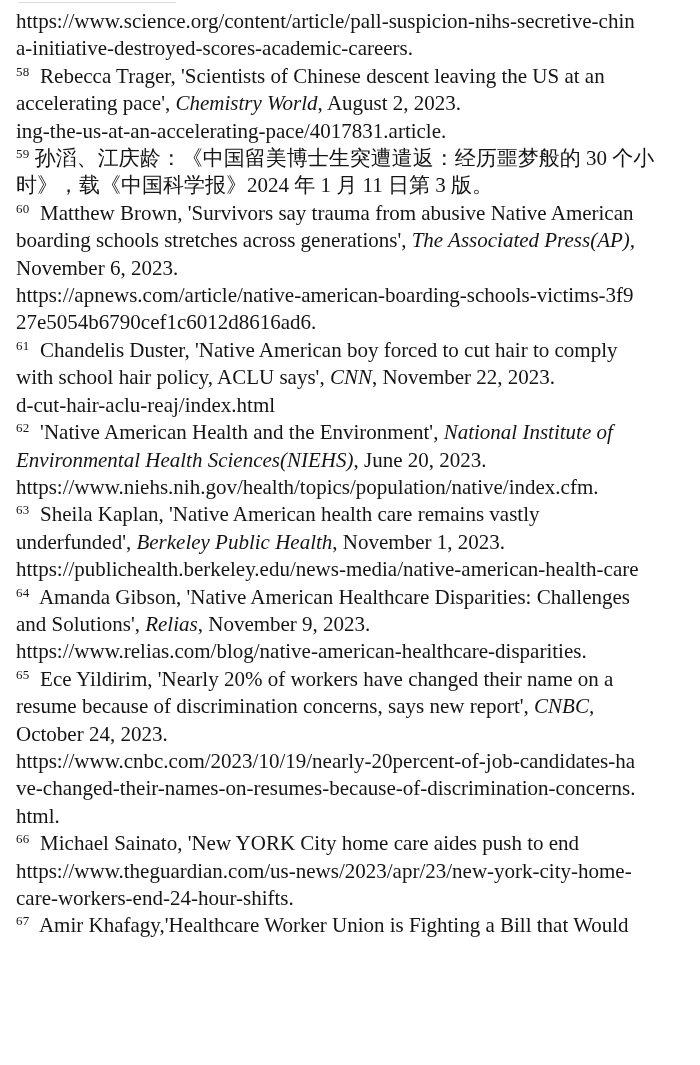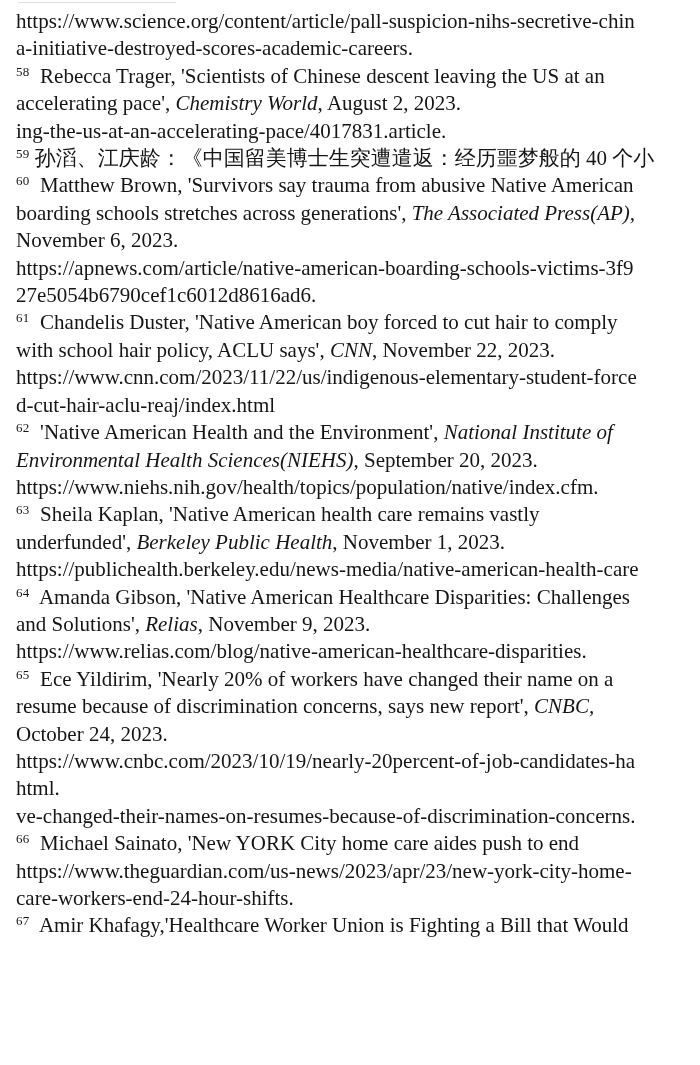--- a/index.html
+++ b/index.html
@@ -54,43 +54,43 @@
 <body style="background: rgb(255, 255, 255);">
 
 <div class="page">
   <div class="crop-rule" style="background: rgb(220, 220, 220);"></div>
   <div class="text-block" style="color: rgb(21, 21, 21);">
       <div class="line"><span>https://www.science.org/content/article/pall-suspicion-nihs-secretive-chin</span></div>
       <div class="line"><span>a-initiative-destroyed-scores-academic-careers.</span></div>
       <div class="line"><span class="sup">58</span><span>  Rebecca Trager, 'Scientists of Chinese descent leaving the US at an</span></div>
       <div class="line"><span>accelerating pace', </span><span class="i">Chemistry World</span><span>, August 2, 2023.</span></div>
       <div class="line"><span>ing-the-us-at-an-accelerating-pace/4017831.article.</span></div>
-      <div class="line"><span class="sup">59</span><span> 孙滔、江庆龄：《中国留美博士生突遭遣返：经历噩梦般的 40 个小</span></div>
+      <div class="line"><span class="sup">59</span><span> 孙滔、江庆龄：《中国留美博士生突遭遣返：经历噩梦般的 30 个小</span></div>
+      <div class="line"><span>时》，载《中国科学报》2024 年 1 月 11 日第 3 版。</span></div>
       <div class="line"><span class="sup">60</span><span>  Matthew Brown, 'Survivors say trauma from abusive Native American</span></div>
       <div class="line"><span>boarding schools stretches across generations', </span><span class="i">The Associated Press(AP),</span></div>
       <div class="line"><span>November 6, 2023.</span></div>
       <div class="line"><span>https://apnews.com/article/native-american-boarding-schools-victims-3f9</span></div>
       <div class="line"><span>27e5054b6790cef1c6012d8616ad6.</span></div>
       <div class="line"><span class="sup">61</span><span>  Chandelis Duster, 'Native American boy forced to cut hair to comply</span></div>
       <div class="line"><span>with school hair policy, ACLU says', </span><span class="i">CNN</span><span>, November 22, 2023.</span></div>
-      <div class="line"><span>https://www.cnn.com/2023/11/22/us/indigenous-elementary-student-force</span></div>
       <div class="line"><span>d-cut-hair-aclu-reaj/index.html</span></div>
       <div class="line"><span class="sup">62</span><span>  'Native American Health and the Environment', </span><span class="i">National Institute of</span></div>
-      <div class="line"><span class="i">Environmental Health Sciences(NIEHS)</span><span>, September 20, 2023.</span></div>
+      <div class="line"><span class="i">Environmental Health Sciences(NIEHS)</span><span>, June 20, 2023.</span></div>
       <div class="line"><span>https://www.niehs.nih.gov/health/topics/population/native/index.cfm.</span></div>
       <div class="line"><span class="sup">63</span><span>  Sheila Kaplan, 'Native American health care remains vastly</span></div>
       <div class="line"><span>underfunded', </span><span class="i">Berkeley Public Health</span><span>, November 1, 2023.</span></div>
       <div class="line"><span>https://publichealth.berkeley.edu/news-media/native-american-health-care</span></div>
       <div class="line"><span class="sup">64</span><span>  Amanda Gibson, 'Native American Healthcare Disparities: Challenges</span></div>
       <div class="line"><span>and Solutions', </span><span class="i">Relias</span><span>, November 9, 2023.</span></div>
       <div class="line"><span>https://www.relias.com/blog/native-american-healthcare-disparities.</span></div>
       <div class="line"><span class="sup">65</span><span>  Ece Yildirim, 'Nearly 20% of workers have changed their name on a</span></div>
       <div class="line"><span>resume because of discrimination concerns, says new report', </span><span class="i">CNBC,</span></div>
       <div class="line"><span>October 24, 2023.</span></div>
       <div class="line"><span>https://www.cnbc.com/2023/10/19/nearly-20percent-of-job-candidates-ha</span></div>
+      <div class="line"><span>ve-changed-their-names-on-resumes-because-of-discrimination-concerns.</span></div>
       <div class="line"><span>html.</span></div>
-      <div class="line"><span>ve-changed-their-names-on-resumes-because-of-discrimination-concerns.</span></div>
       <div class="line"><span class="sup">66</span><span>  Michael Sainato, 'New YORK City home care aides push to end</span></div>
       <div class="line"><span>https://www.theguardian.com/us-news/2023/apr/23/new-york-city-home-</span></div>
       <div class="line"><span>care-workers-end-24-hour-shifts.</span></div>
       <div class="line"><span class="sup">67</span><span>  Amir Khafagy,'Healthcare Worker Union is Fighting a Bill that Would</span></div>
     </div>
 </div>
 
 </body></html>

